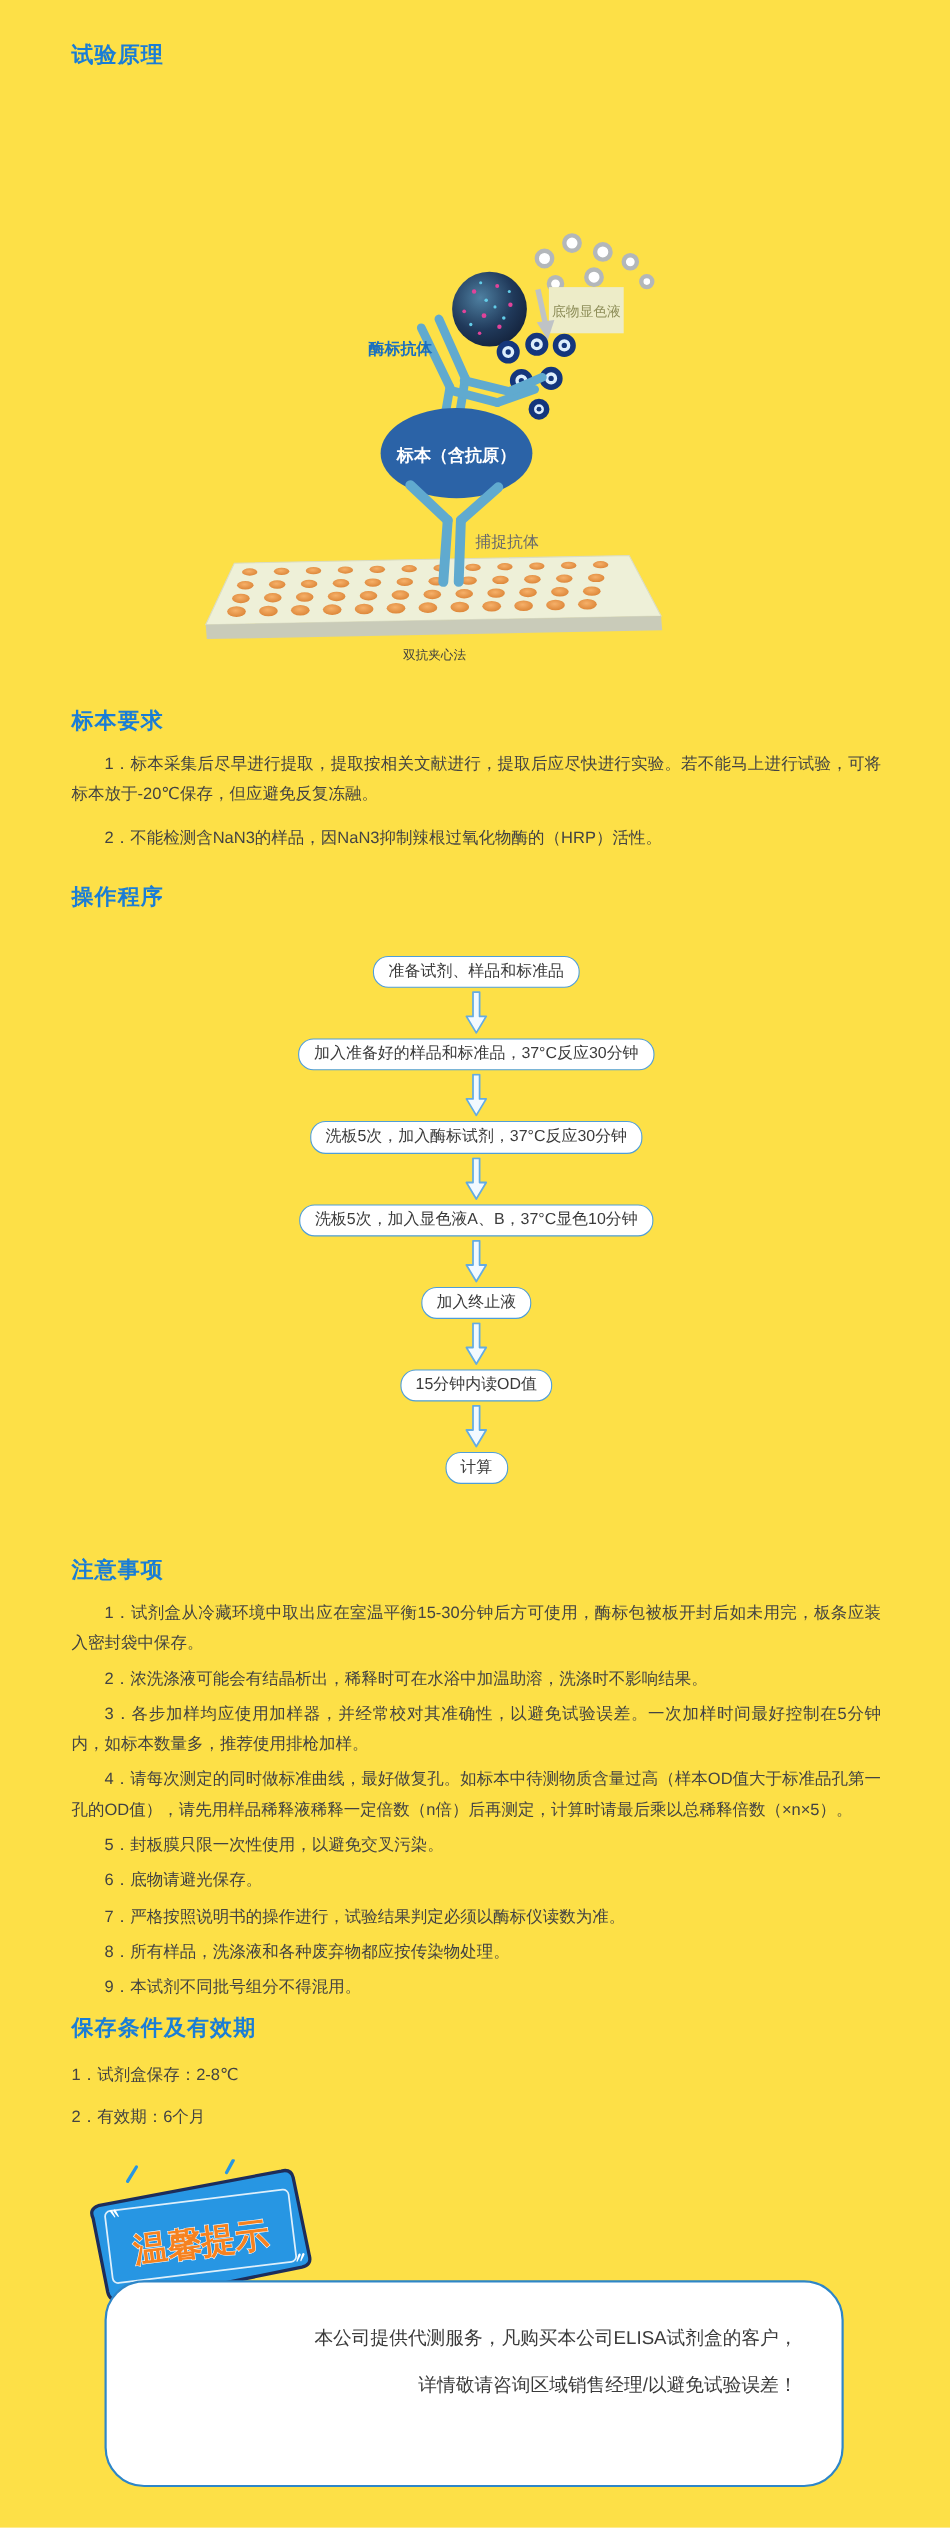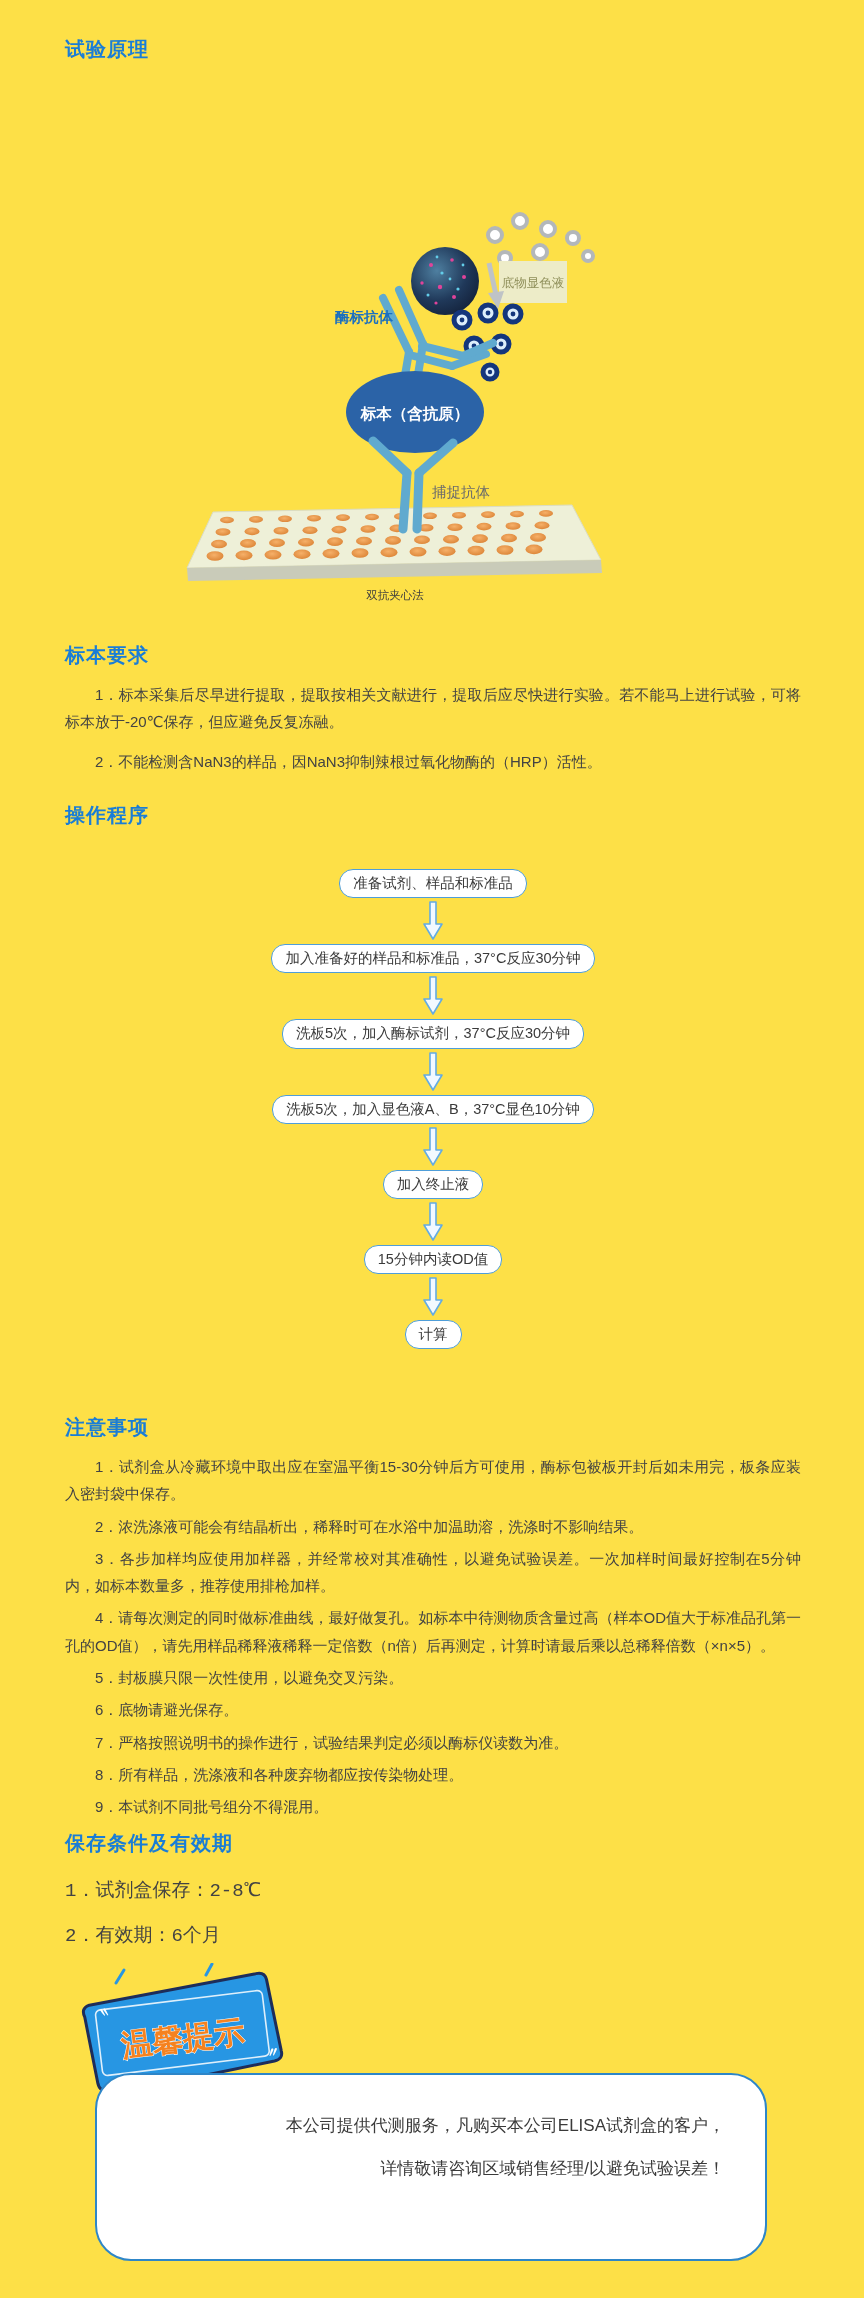--- a/index.html
+++ b/index.html
@@ -16,21 +16,21 @@
   #sec-procedure{top:802px;}
   .flowchart{margin-top:40px;display:flex;flex-direction:column;align-items:center;}
   .flow-step{display:flex;flex-direction:column;align-items:center;}
   .flow-box{border:1.5px solid #4f9ed9;border-radius:14px;padding:2px 13px;font-size:14.5px;line-height:1.6;color:#3a3a3a;background:#fff;white-space:nowrap;}
   .flow-arrow{display:block;margin:3px 0;}
   .flow-step:last-child .flow-arrow{display:none;}
   #sec-notes{top:1414px;}
   #sec-notes p.body{margin:5px 0;}
   #sec-notes p.body:first-of-type{margin-top:12px;}
   #sec-storage{top:1830px;}
-  .storage-item{margin:9px 0;font-size:19px;line-height:1.9;color:#434343;text-indent:0;font-family:Liberation Mono, monospace;}
+  .storage-item{margin:9px 0;font-size:15px;line-height:1.9;color:#434343;text-indent:0;}
   #sec-storage .storage-item:first-of-type{margin-top:16px;}
   #badge{position:absolute;left:58px;top:1963px;}
   #service-box{position:absolute;left:95px;top:2073px;width:672px;height:188px;box-sizing:border-box;border:2px solid #2e86c8;border-radius:36px;padding:30px 40px 24px 53px;background:#fff;}
   #service-box p{margin:0;font-size:17px;line-height:2.5;color:#3a3a3a;text-align:right;}
   .free{color:#1a7dd6;font-weight:bold;font-size:24px;padding:0 7px;vertical-align:-2px;}
 </style>
 </head>
 <body>
 
 <div id="page">

